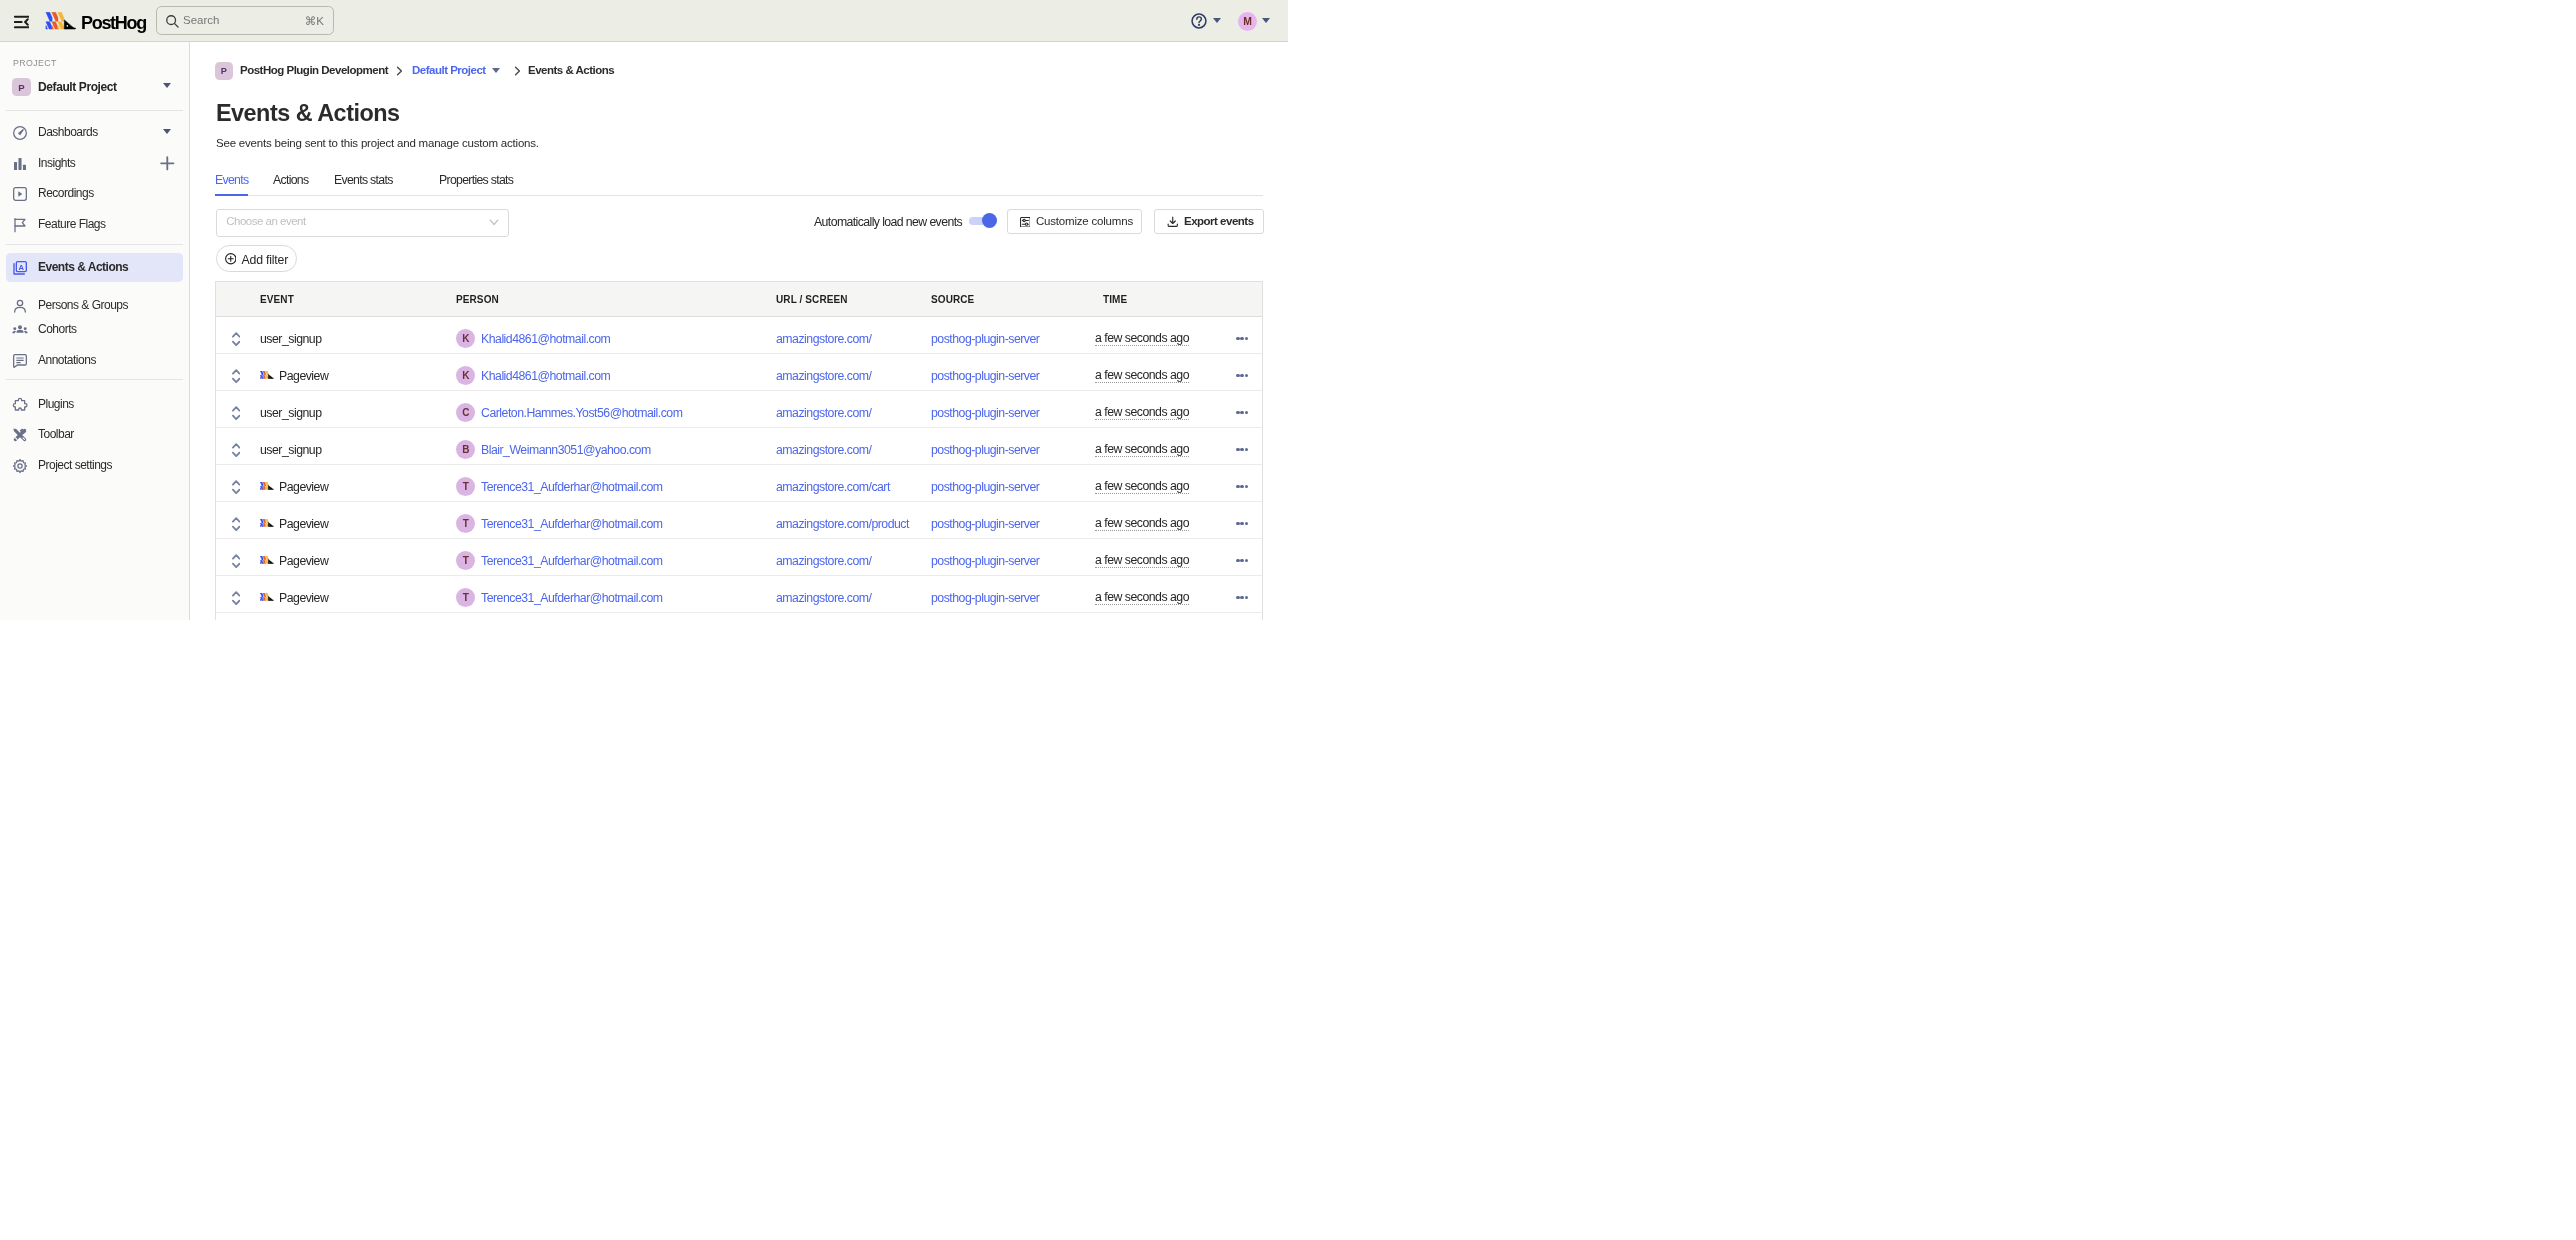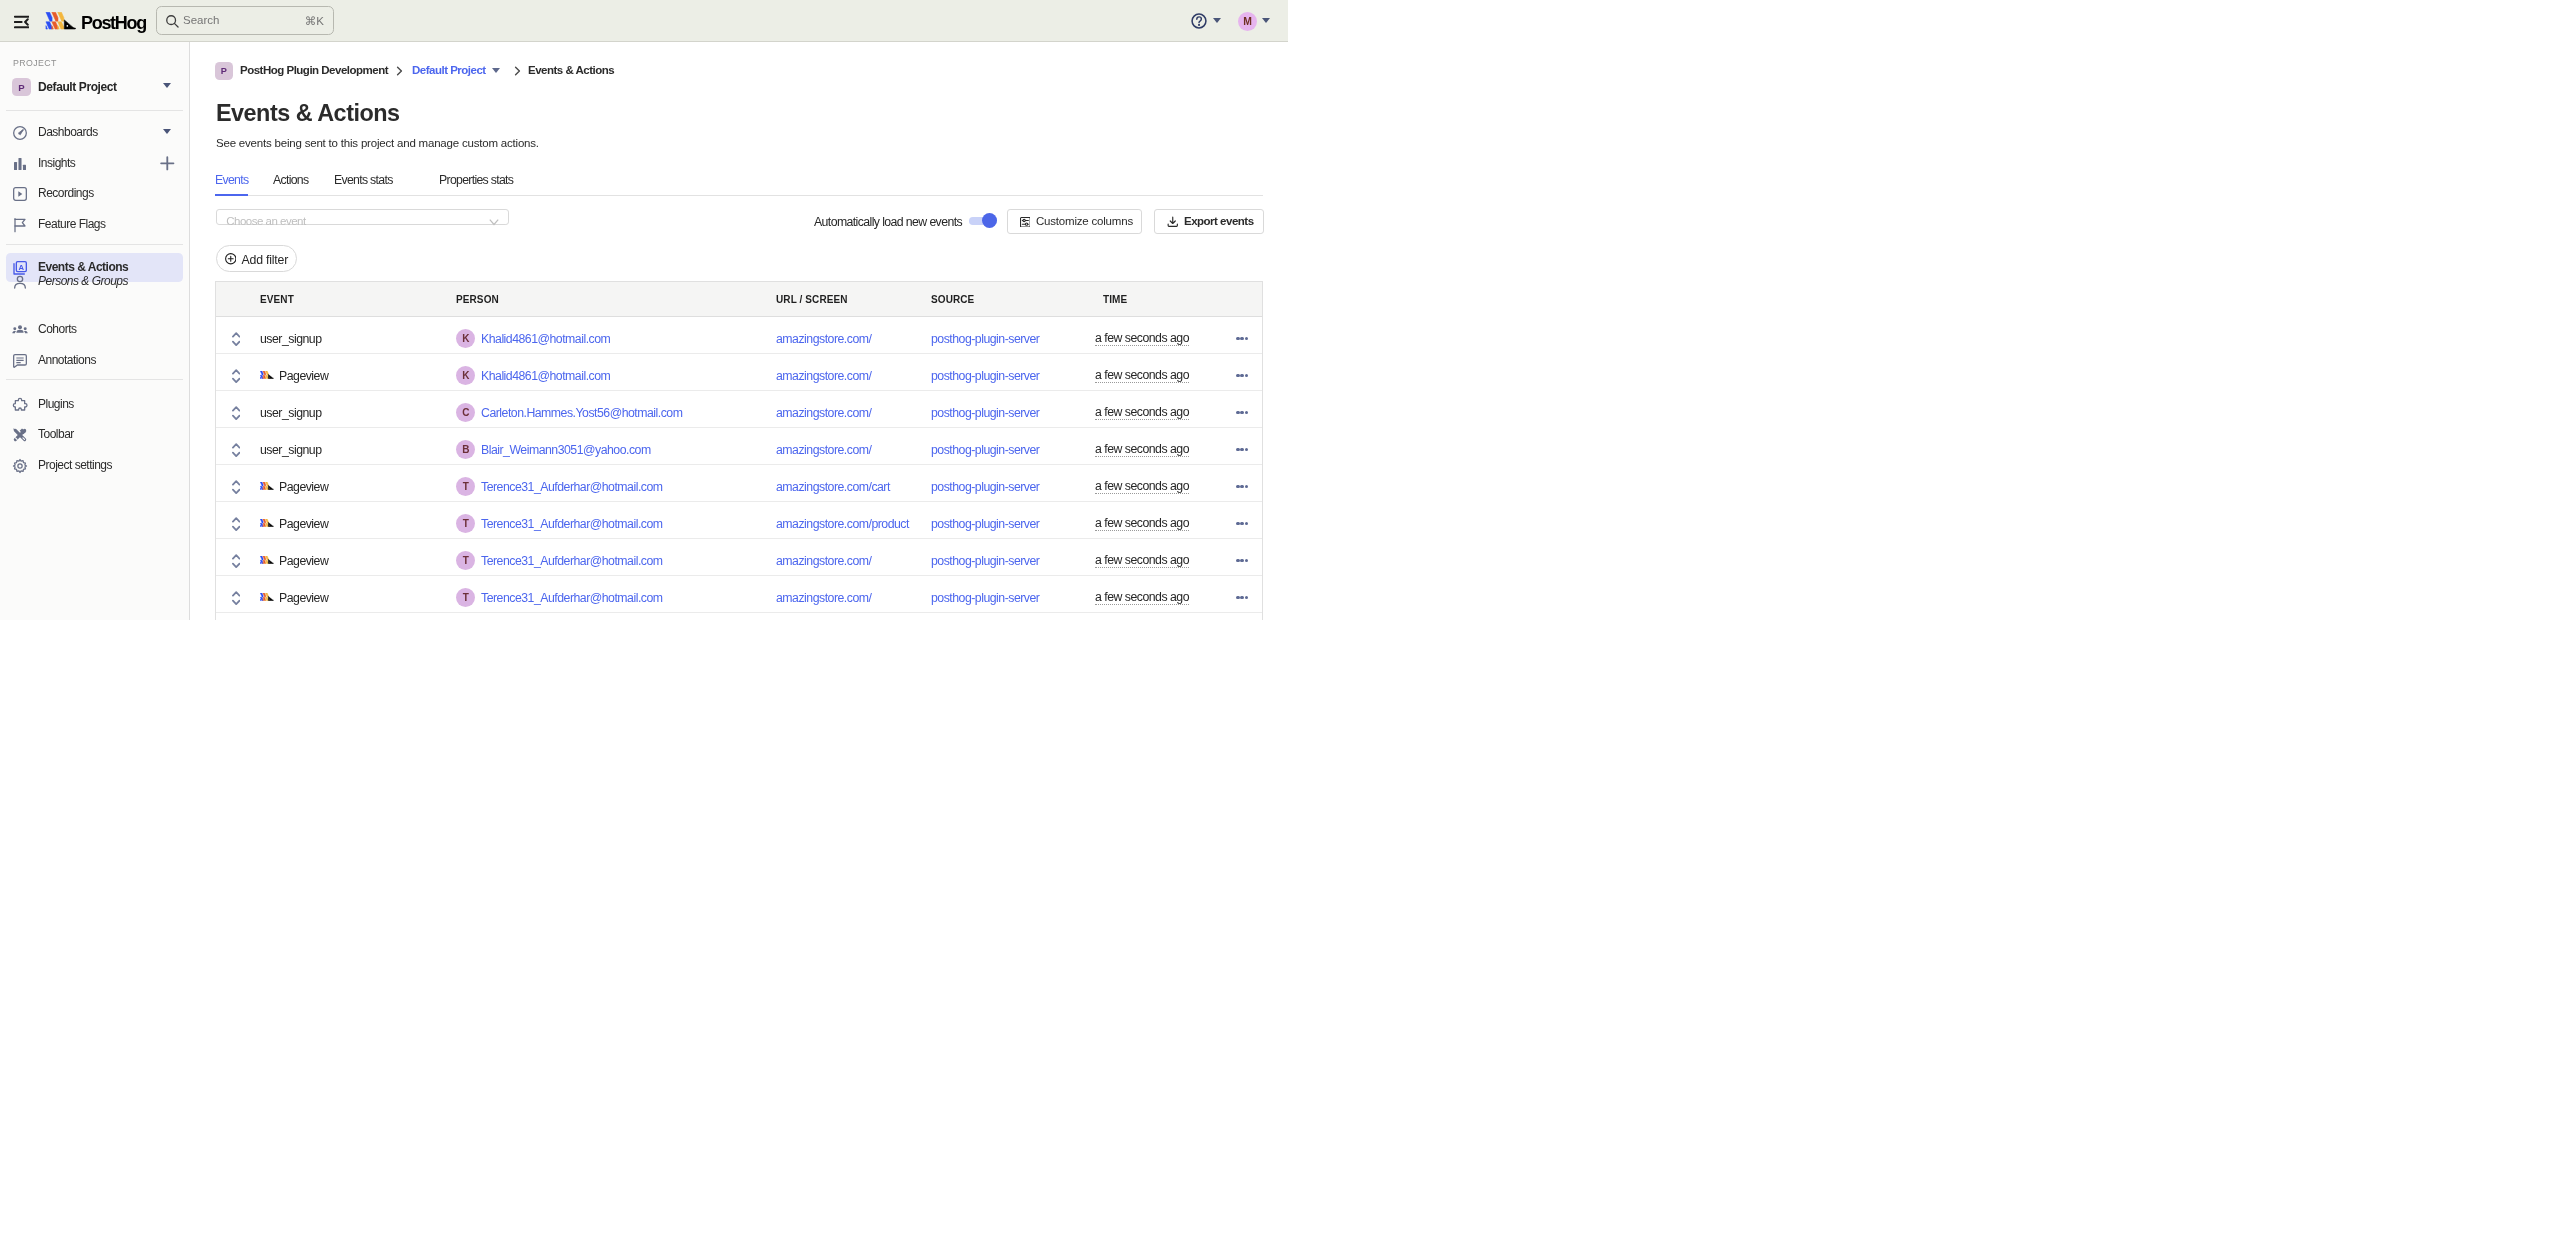--- a/index.html
+++ b/index.html
@@ -27,21 +27,21 @@
 .crumb { font-size:11.5px; font-weight:700; color:#2b2b2b; letter-spacing:-0.5px; }
 .link { color:#4c66ee; }
 #title { position:absolute; left:216px; top:100px; font-size:23.4px; font-weight:700; color:#2b2b2b; letter-spacing:-0.5px; }
 #subtitle { position:absolute; left:216px; top:137px; font-size:11.5px; color:#2b2b2b; letter-spacing:-0.2px; }
 
 .tab { position:absolute; top:173px; font-size:12.3px; color:#2b2b2b; letter-spacing:-0.7px; }
 .tab.link { color:#4c66ee; }
 #tabline { position:absolute; left:216px; top:195px; width:1047px; height:0.8px; background:#e2e2e2; }
 #tabsel { position:absolute; left:215px; top:194px; width:33px; height:1.9px; background:#4c66ee; }
 
-#evselect { position:absolute; left:216px; top:209px; width:293px; height:16px; border:0.8px solid #d9d9d9; border-radius:3.1px; background:#fff; }
+#evselect { position:absolute; left:216px; top:209px; width:293px; height:28px; border:0.8px solid #d9d9d9; border-radius:3.1px; background:#fff; }
 #evselect .ph { position:absolute; left:9.2px; top:4.6px; font-size:11.5px; color:#bfbfbf; letter-spacing:-0.5px; }
 .btn { position:absolute; top:209px; height:24.5px; border:0.8px solid #d9d9d9; border-radius:3.1px; background:#fff; font-size:11.5px; color:#2b2b2b; }
 #addfilter { position:absolute; left:216px; top:245px; width:81px; height:27px; border:0.8px solid #d9d9d9; border-radius:14px; background:#fff; }
 
 #tbl { position:absolute; left:215px; top:281px; width:1048px; border:0.8px solid #e0e0e0; border-bottom:none; background:#fff; }
 #thead { position:relative; height:35px; background:#f5f5f4; border-bottom:0.8px solid #dedede; }
 .th { position:absolute; top:12.3px; font-size:10px; font-weight:700; color:#1f1f1f; letter-spacing:0.1px; }
 .row { position:relative; height:37px; border-bottom:0.8px solid #ebebeb; background:#fff; }
 .cell { position:absolute; top:3.8px; height:100%; display:flex; align-items:center; font-size:12.3px; letter-spacing:-0.5px; }
 .pavatar { width:19px; height:19px; border-radius:50%; background:#dab4e3; color:#6b2f38; font-weight:700; font-size:10px; display:flex; align-items:center; justify-content:center; }
@@ -138,21 +138,21 @@
   <div class="sb-divider" style="top:202px;"></div>
   <div class="sb-sel"></div>
   <div class="sb-item" style="top:210px;">
     <svg class="icon" viewBox="0 0 24 24" fill="none" stroke="#4759e8" stroke-width="2" stroke-linejoin="round">
       <path d="M3 5.5 V21 H18.5" stroke-linecap="round"></path>
         <rect x="6.5" y="2.5" width="15" height="15" rx="2"></rect>
       <text x="14" y="14.6" text-anchor="middle" font-size="11.5" font-weight="700" fill="#4759e8" stroke="none" font-family="Liberation Sans, sans-serif">A</text>
     </svg>
     <div class="lbl" style="font-weight:700;">Events &amp; Actions</div>
   </div>
-  <div class="sb-item" style="top:224px;font-style:italic;">
+  <div class="sb-item" style="top:248px;">
     <svg class="icon" viewBox="0 0 24 24" fill="none" stroke="#697087" stroke-width="2" stroke-linecap="round">
       <circle cx="12" cy="7.5" r="4"></circle>
         <path d="M4 21 C4 15.5 8 14 12 14 C16 14 20 15.5 20 21"></path>
     </svg>
     <div class="lbl">Persons &amp; Groups</div>
   </div>
   <div class="sb-item" style="top:272px;">
     <svg class="icon" viewBox="0 0 24 24" fill="#697087">
       <circle cx="12" cy="8" r="3"></circle>
         <path d="M6.5 16 C6.5 12.8 9 11.8 12 11.8 C15 11.8 17.5 12.8 17.5 16 Z"></path>

